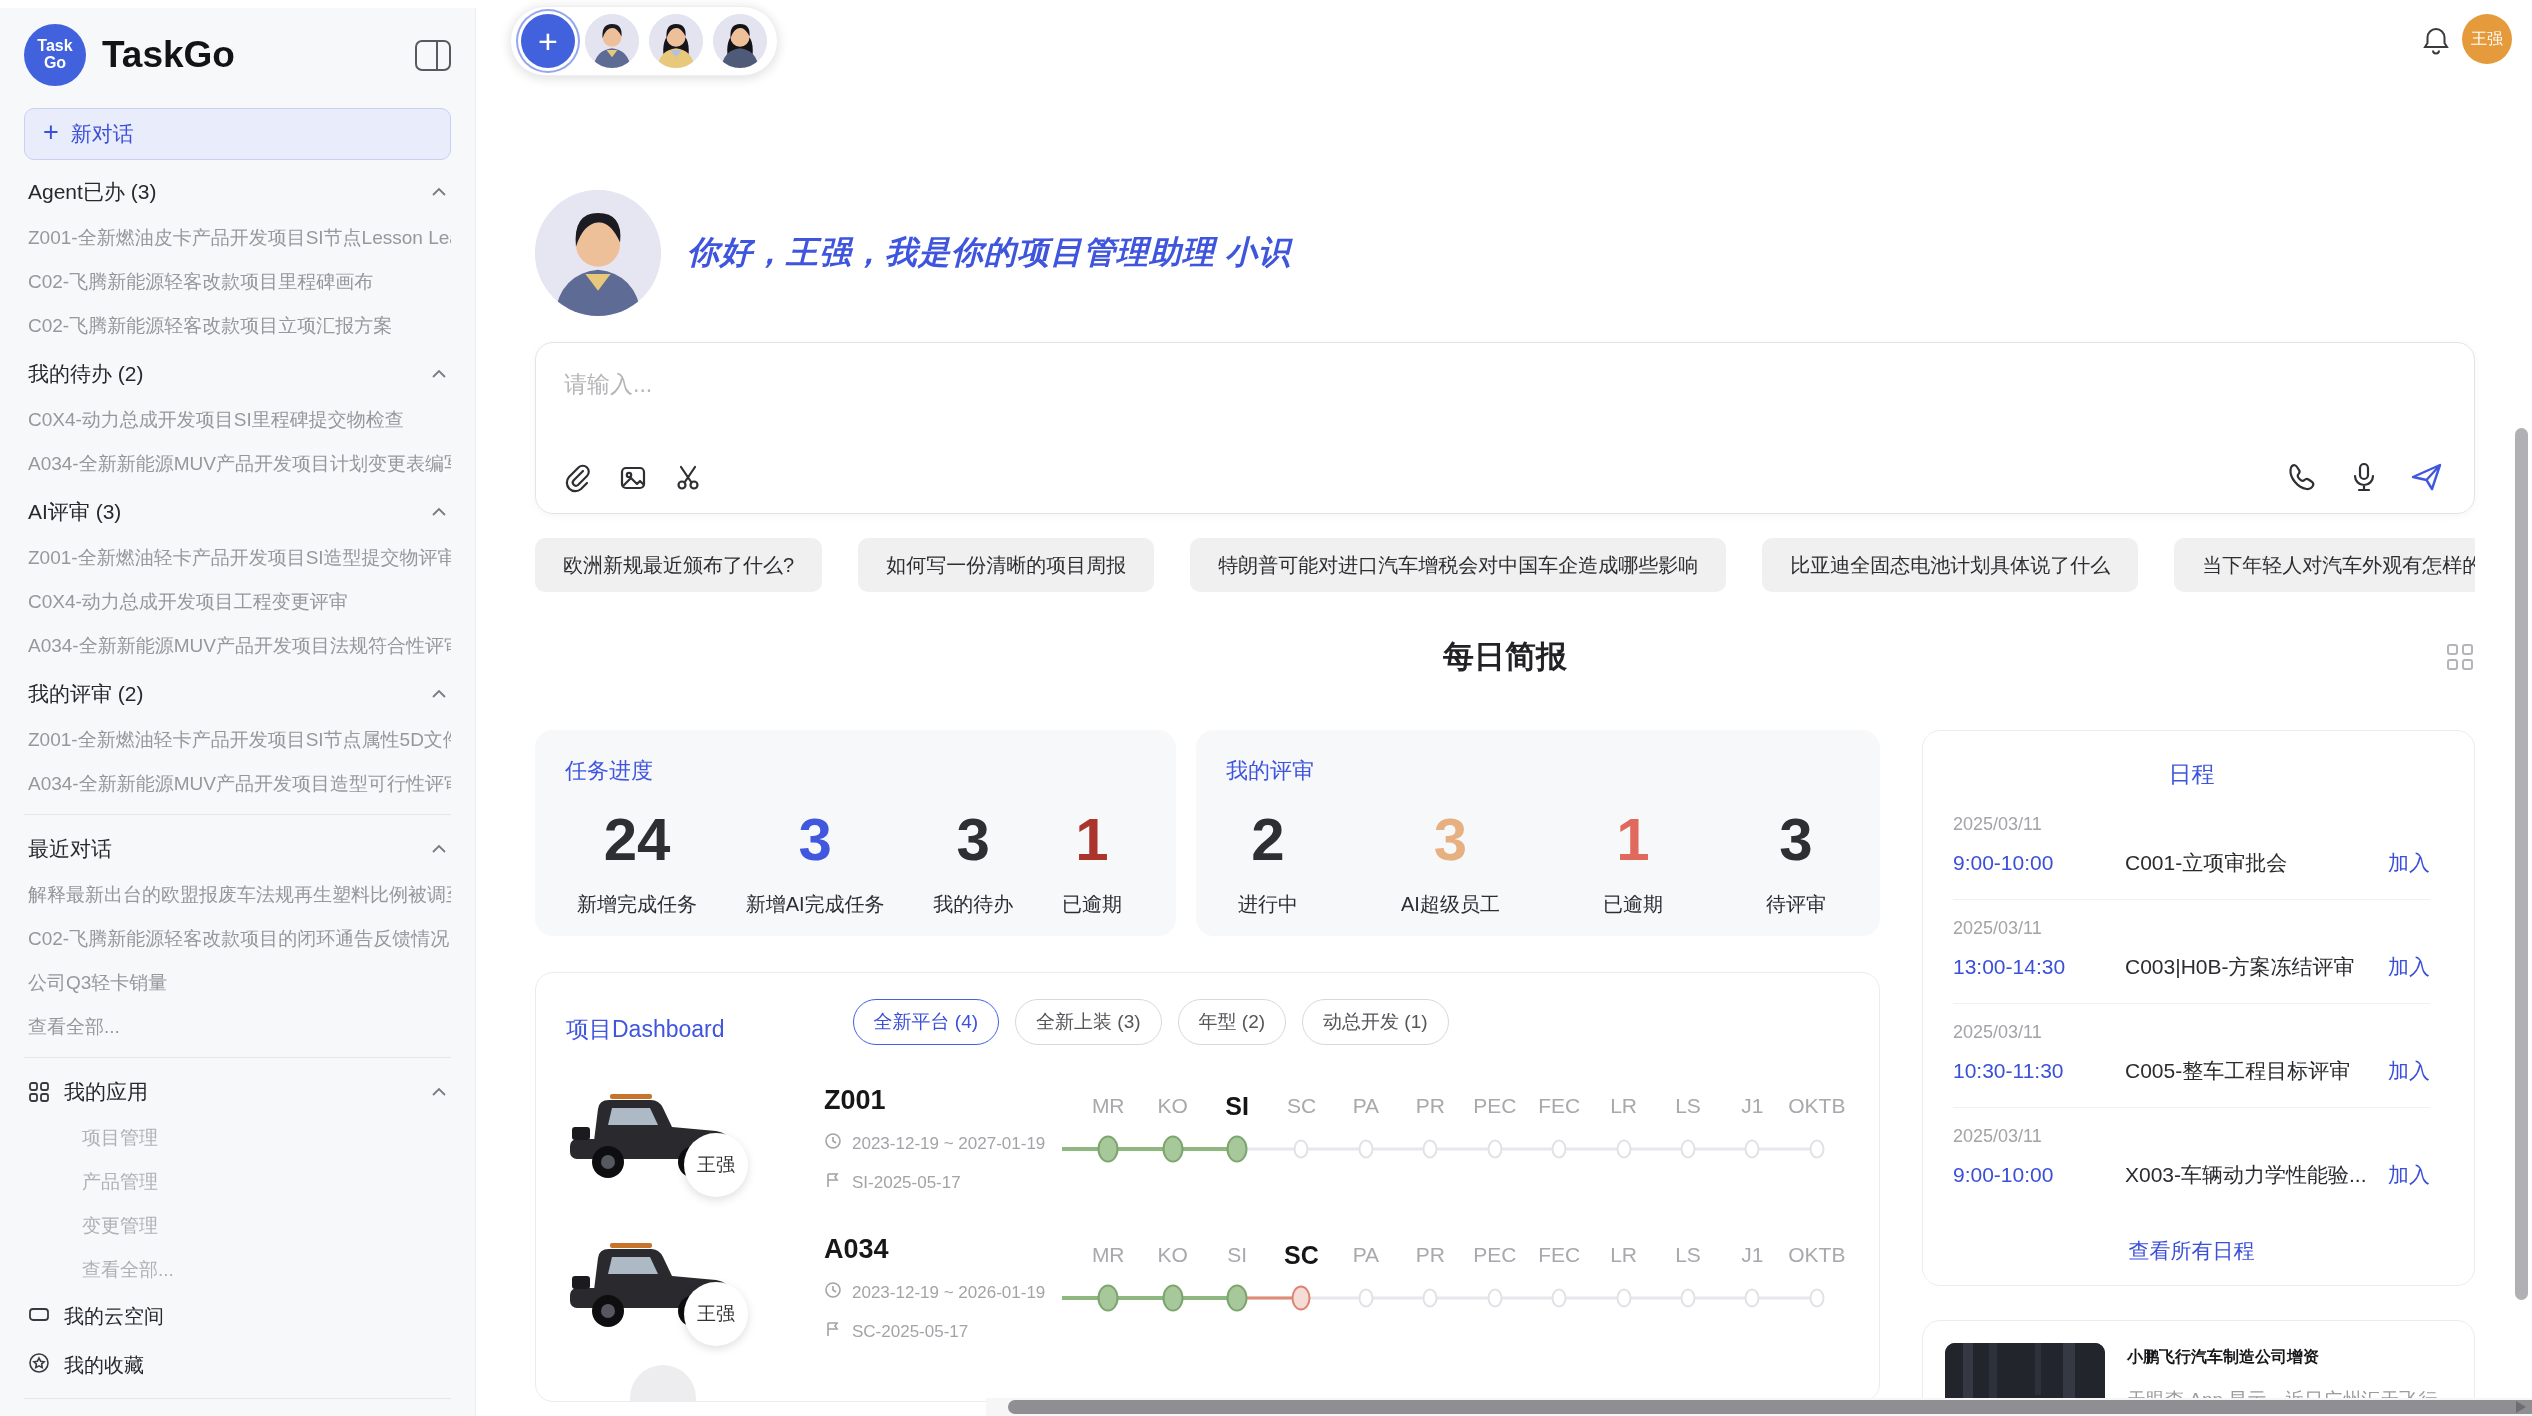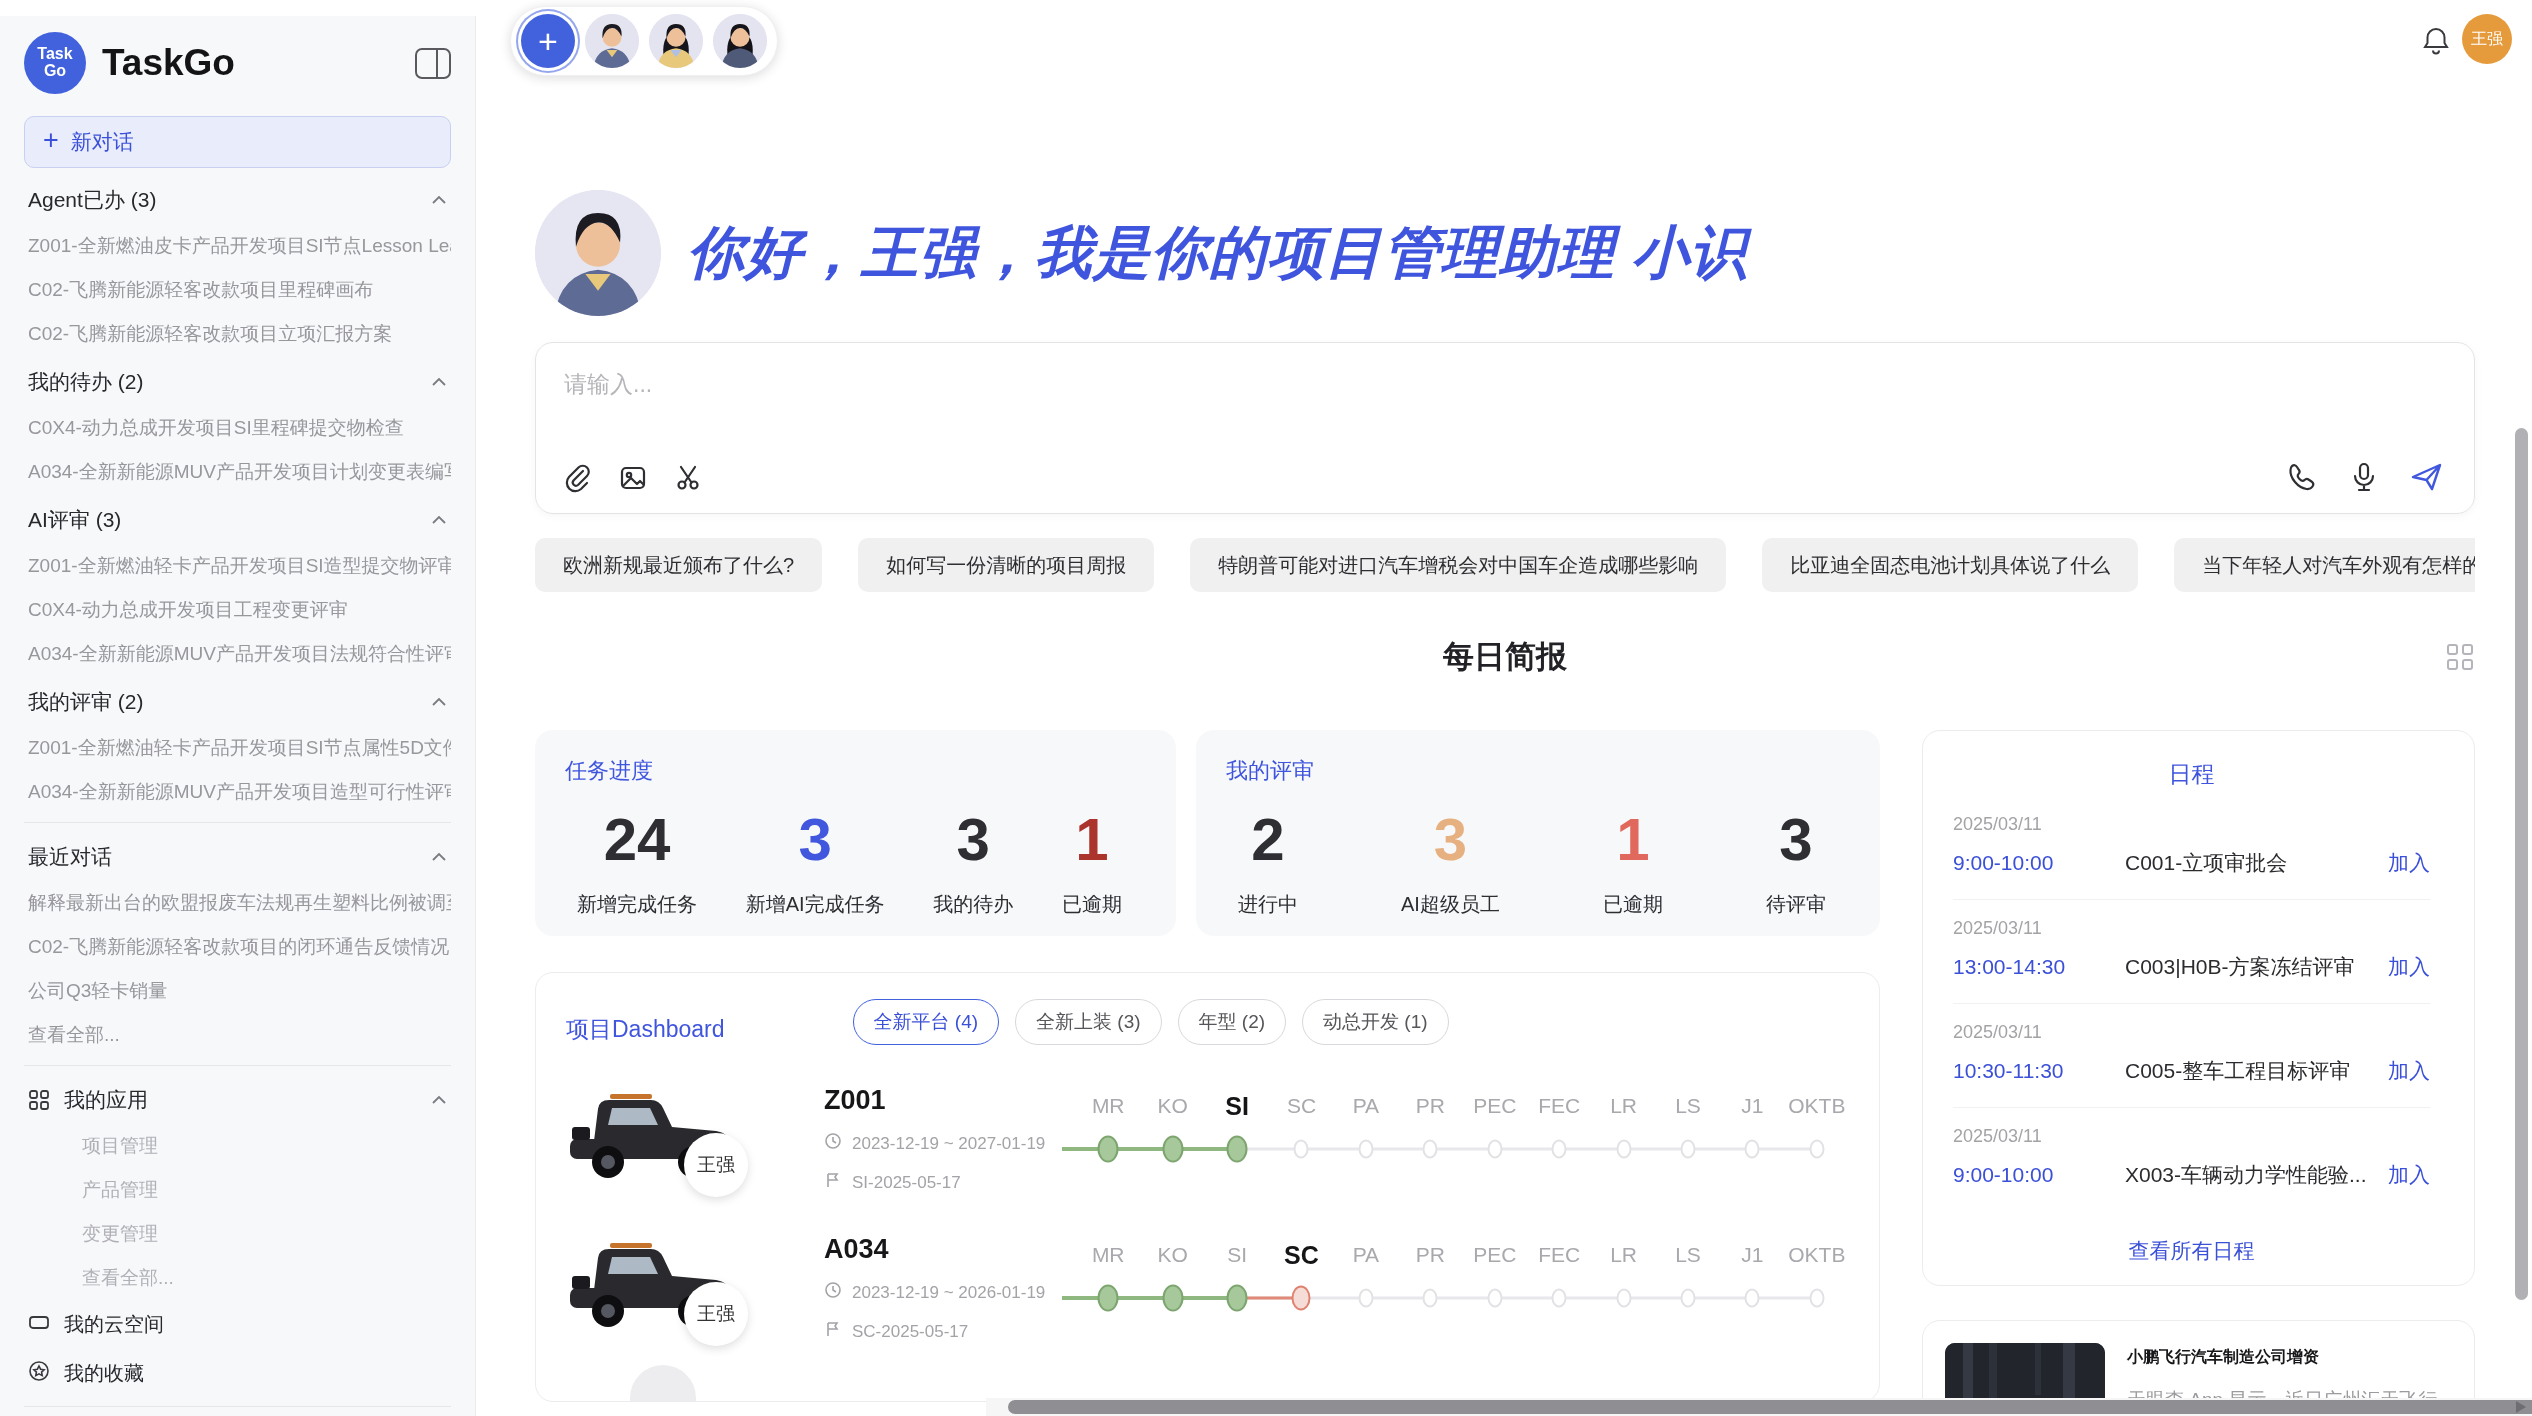--- a/index.html
+++ b/index.html
@@ -1,21 +1,21 @@
 <!DOCTYPE html>
 <html><head>
 <meta charset="utf-8">
 <style>
   html,body{margin:0;padding:0;}
   body{width:2532px;height:1416px;overflow:hidden;background:#fff;
        font-family:"Liberation Sans","DejaVu Sans",sans-serif;color:#222;}
   #screen{position:relative;width:2532px;height:1416px;overflow:hidden;}
 
   
-  .sidebar{position:absolute;left:0;top:16px;bottom:0;width:476px;box-sizing:border-box;
+  .sidebar{position:absolute;left:0;top:8px;bottom:0;width:476px;box-sizing:border-box;
            background:#f7f8fa;border-right:1px solid #ebebee;padding:16px 24px 0 24px;
            display:flex;flex-direction:column;overflow:hidden;}
   .side-header{display:flex;align-items:center;flex:none;}
   .logo-badge{width:62px;height:62px;border-radius:50%;background:#4161dd;color:#fff;
               display:flex;flex-direction:column;align-items:center;justify-content:center;
               font-size:16px;font-weight:bold;line-height:1.05;flex:none;}
   .app-title{font-size:37px;font-weight:bold;color:#141417;margin-left:16px;flex:1;}
   .collapse-icon{width:32px;height:27px;border:2.5px solid #5a5a5e;border-radius:7px;position:relative;flex:none;cursor:pointer;}
   .collapse-icon::after{content:"";position:absolute;left:58%;top:0;bottom:0;width:2.5px;background:#5a5a5e;}
   .new-chat-btn{margin-top:22px;height:52px;background:#e9ecfa;border:1px solid #cad0f1;border-radius:10px;
@@ -42,21 +42,21 @@
   .tb-avatar{width:54px;height:54px;border-radius:50%;overflow:hidden;background:#e4e4f1;cursor:pointer;flex:none;}
   .tb-avatar svg{display:block;}
   .bell{position:absolute;right:80px;top:24px;cursor:pointer;}
   .user-chip{position:absolute;right:20px;top:14px;width:50px;height:50px;border-radius:50%;background:#e59b3c;
              color:#fff;font-size:16px;display:flex;align-items:center;justify-content:center;cursor:pointer;}
 
   .content{position:absolute;left:59px;right:57px;top:0;bottom:0;padding-top:190px;}
 
   .hero{display:flex;align-items:center;}
   .hero-avatar{width:126px;height:126px;border-radius:50%;overflow:hidden;background:#e6e6f3;flex:none;}
-  .greeting{margin-left:26px;font-size:57px;font-weight:bold;font-style:italic;color:#3f55dd;letter-spacing:1px;}
+  .greeting{margin-left:26px;font-size:32px;font-weight:bold;font-style:italic;color:#3f55dd;letter-spacing:1px;}
 
   .input-card{margin-top:26px;height:172px;border:1px solid #e4e4e7;border-radius:18px;position:relative;
               padding:26px 28px;box-sizing:border-box;box-shadow:0 2px 8px rgba(0,0,0,.04);cursor:text;}
   .placeholder{font-size:23px;color:#b6b6ba;}
   .in-icons-l{position:absolute;left:26px;bottom:20px;display:flex;gap:26px;align-items:center;}
   .in-icons-r{position:absolute;right:30px;bottom:20px;display:flex;gap:30px;align-items:center;}
   .icon-btn{display:inline-flex;cursor:pointer;background:none;border:none;padding:0;}
 
   .chips-row{margin-top:24px;display:flex;gap:36px;overflow:hidden;}
   .chip{background:#f0f0f1;border-radius:10px;height:54px;display:flex;align-items:center;padding:0 28px;

